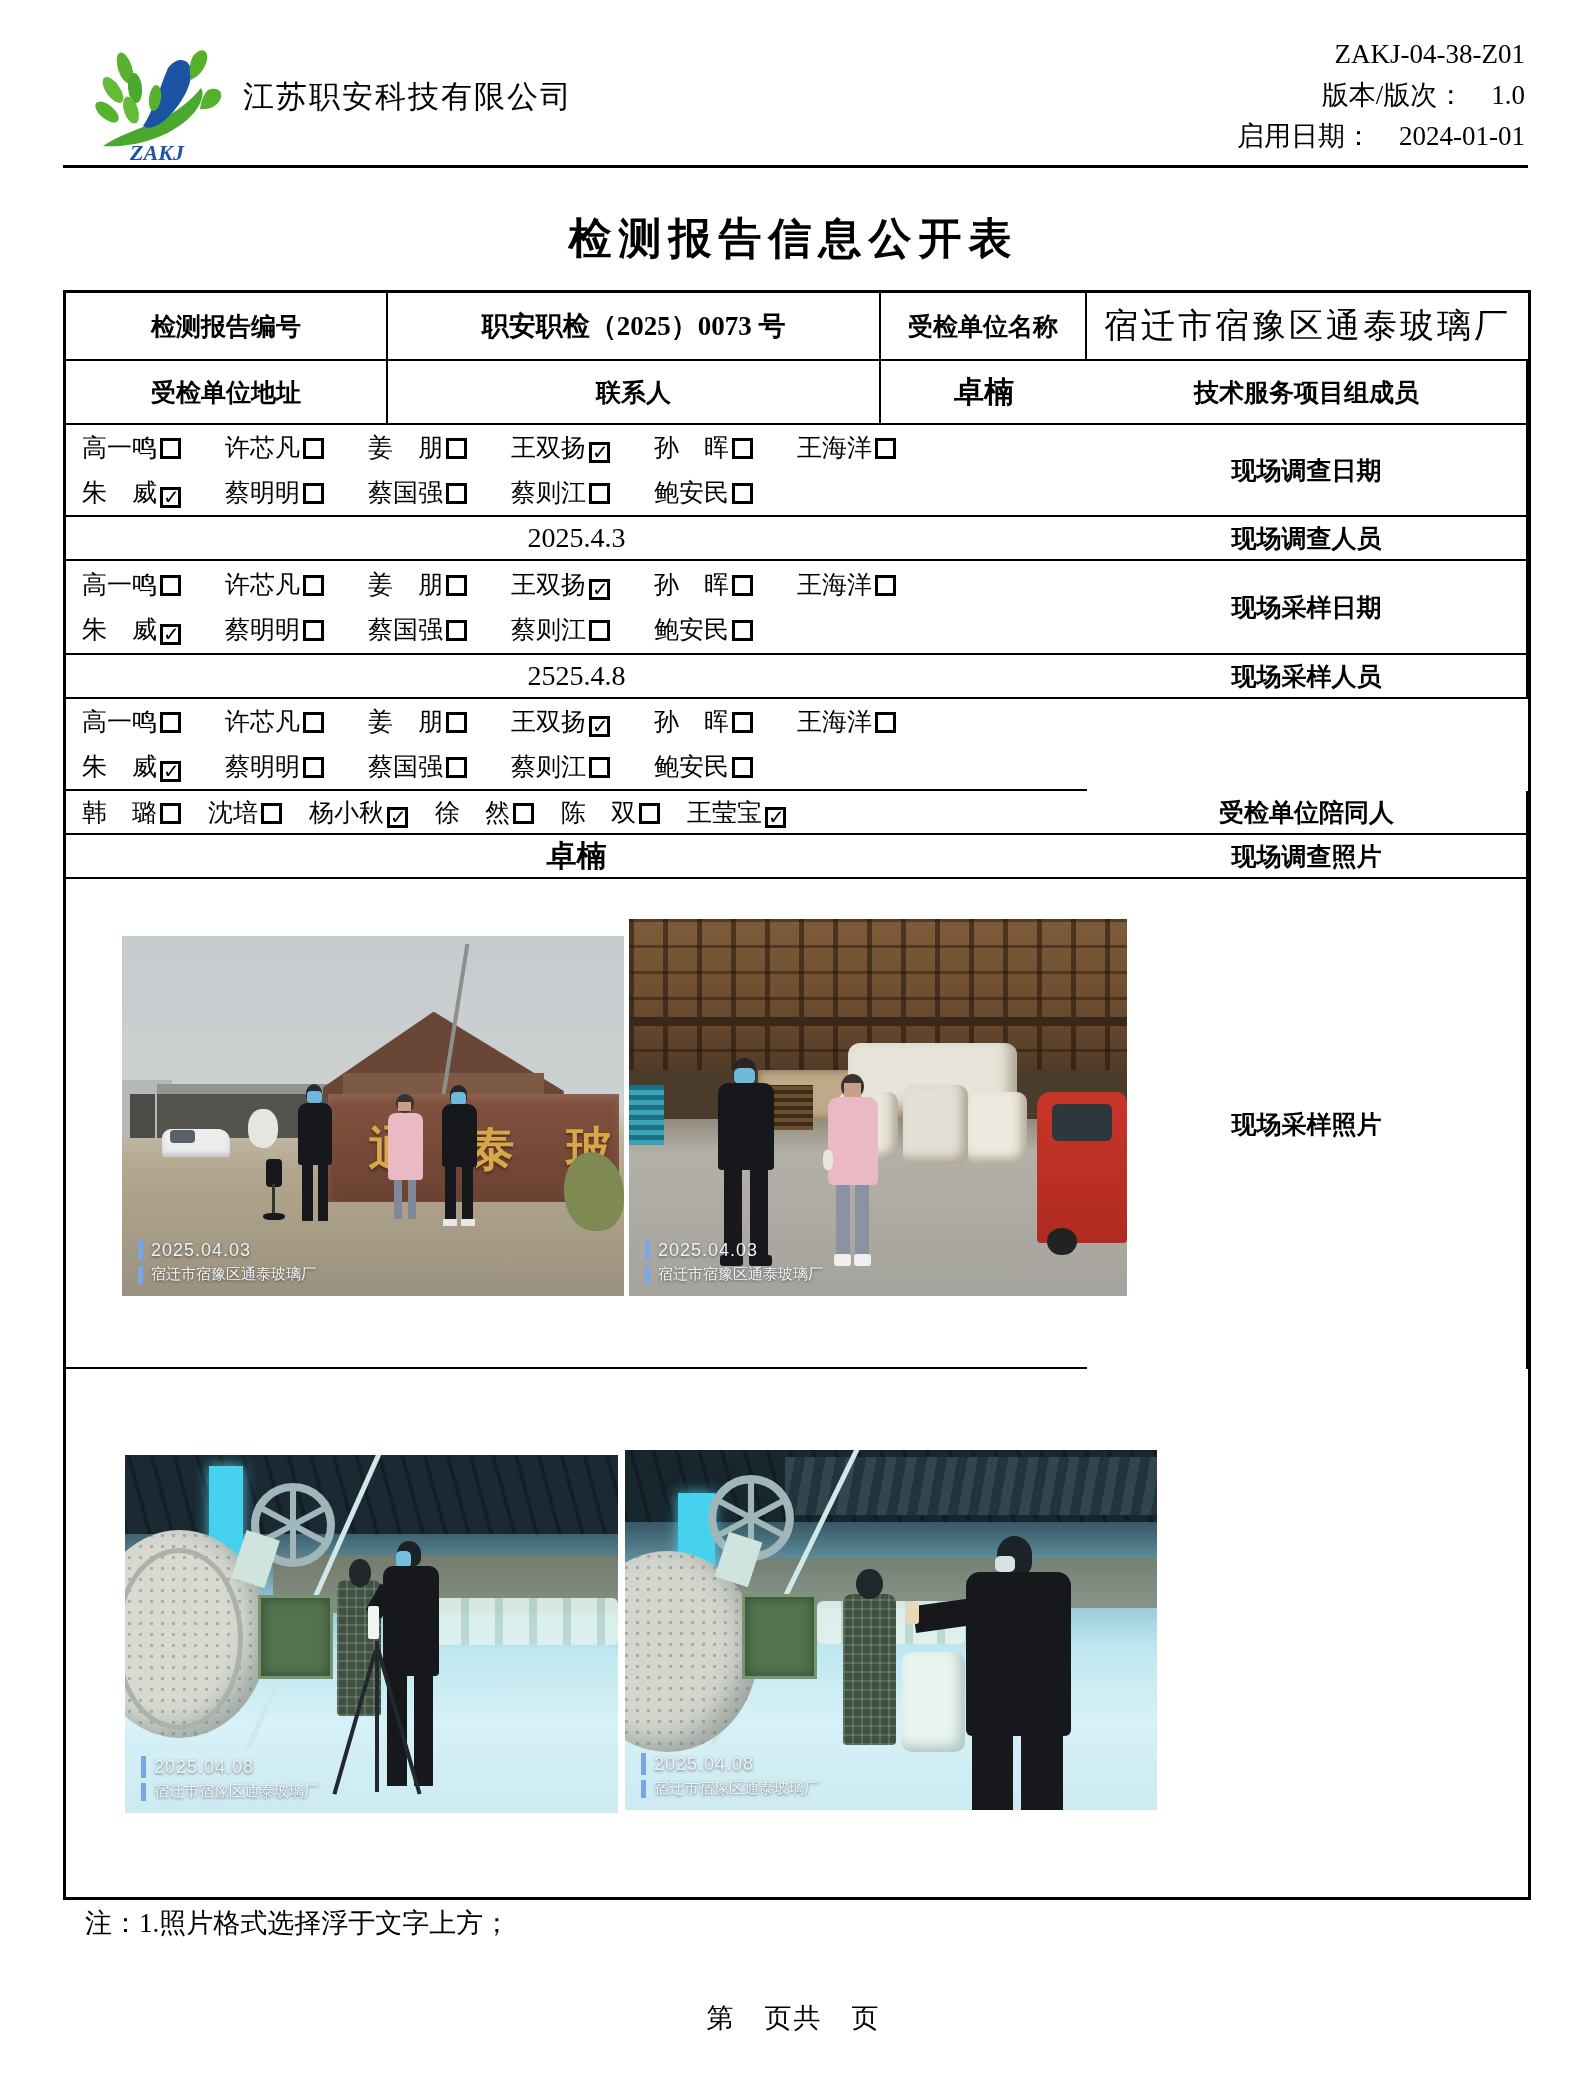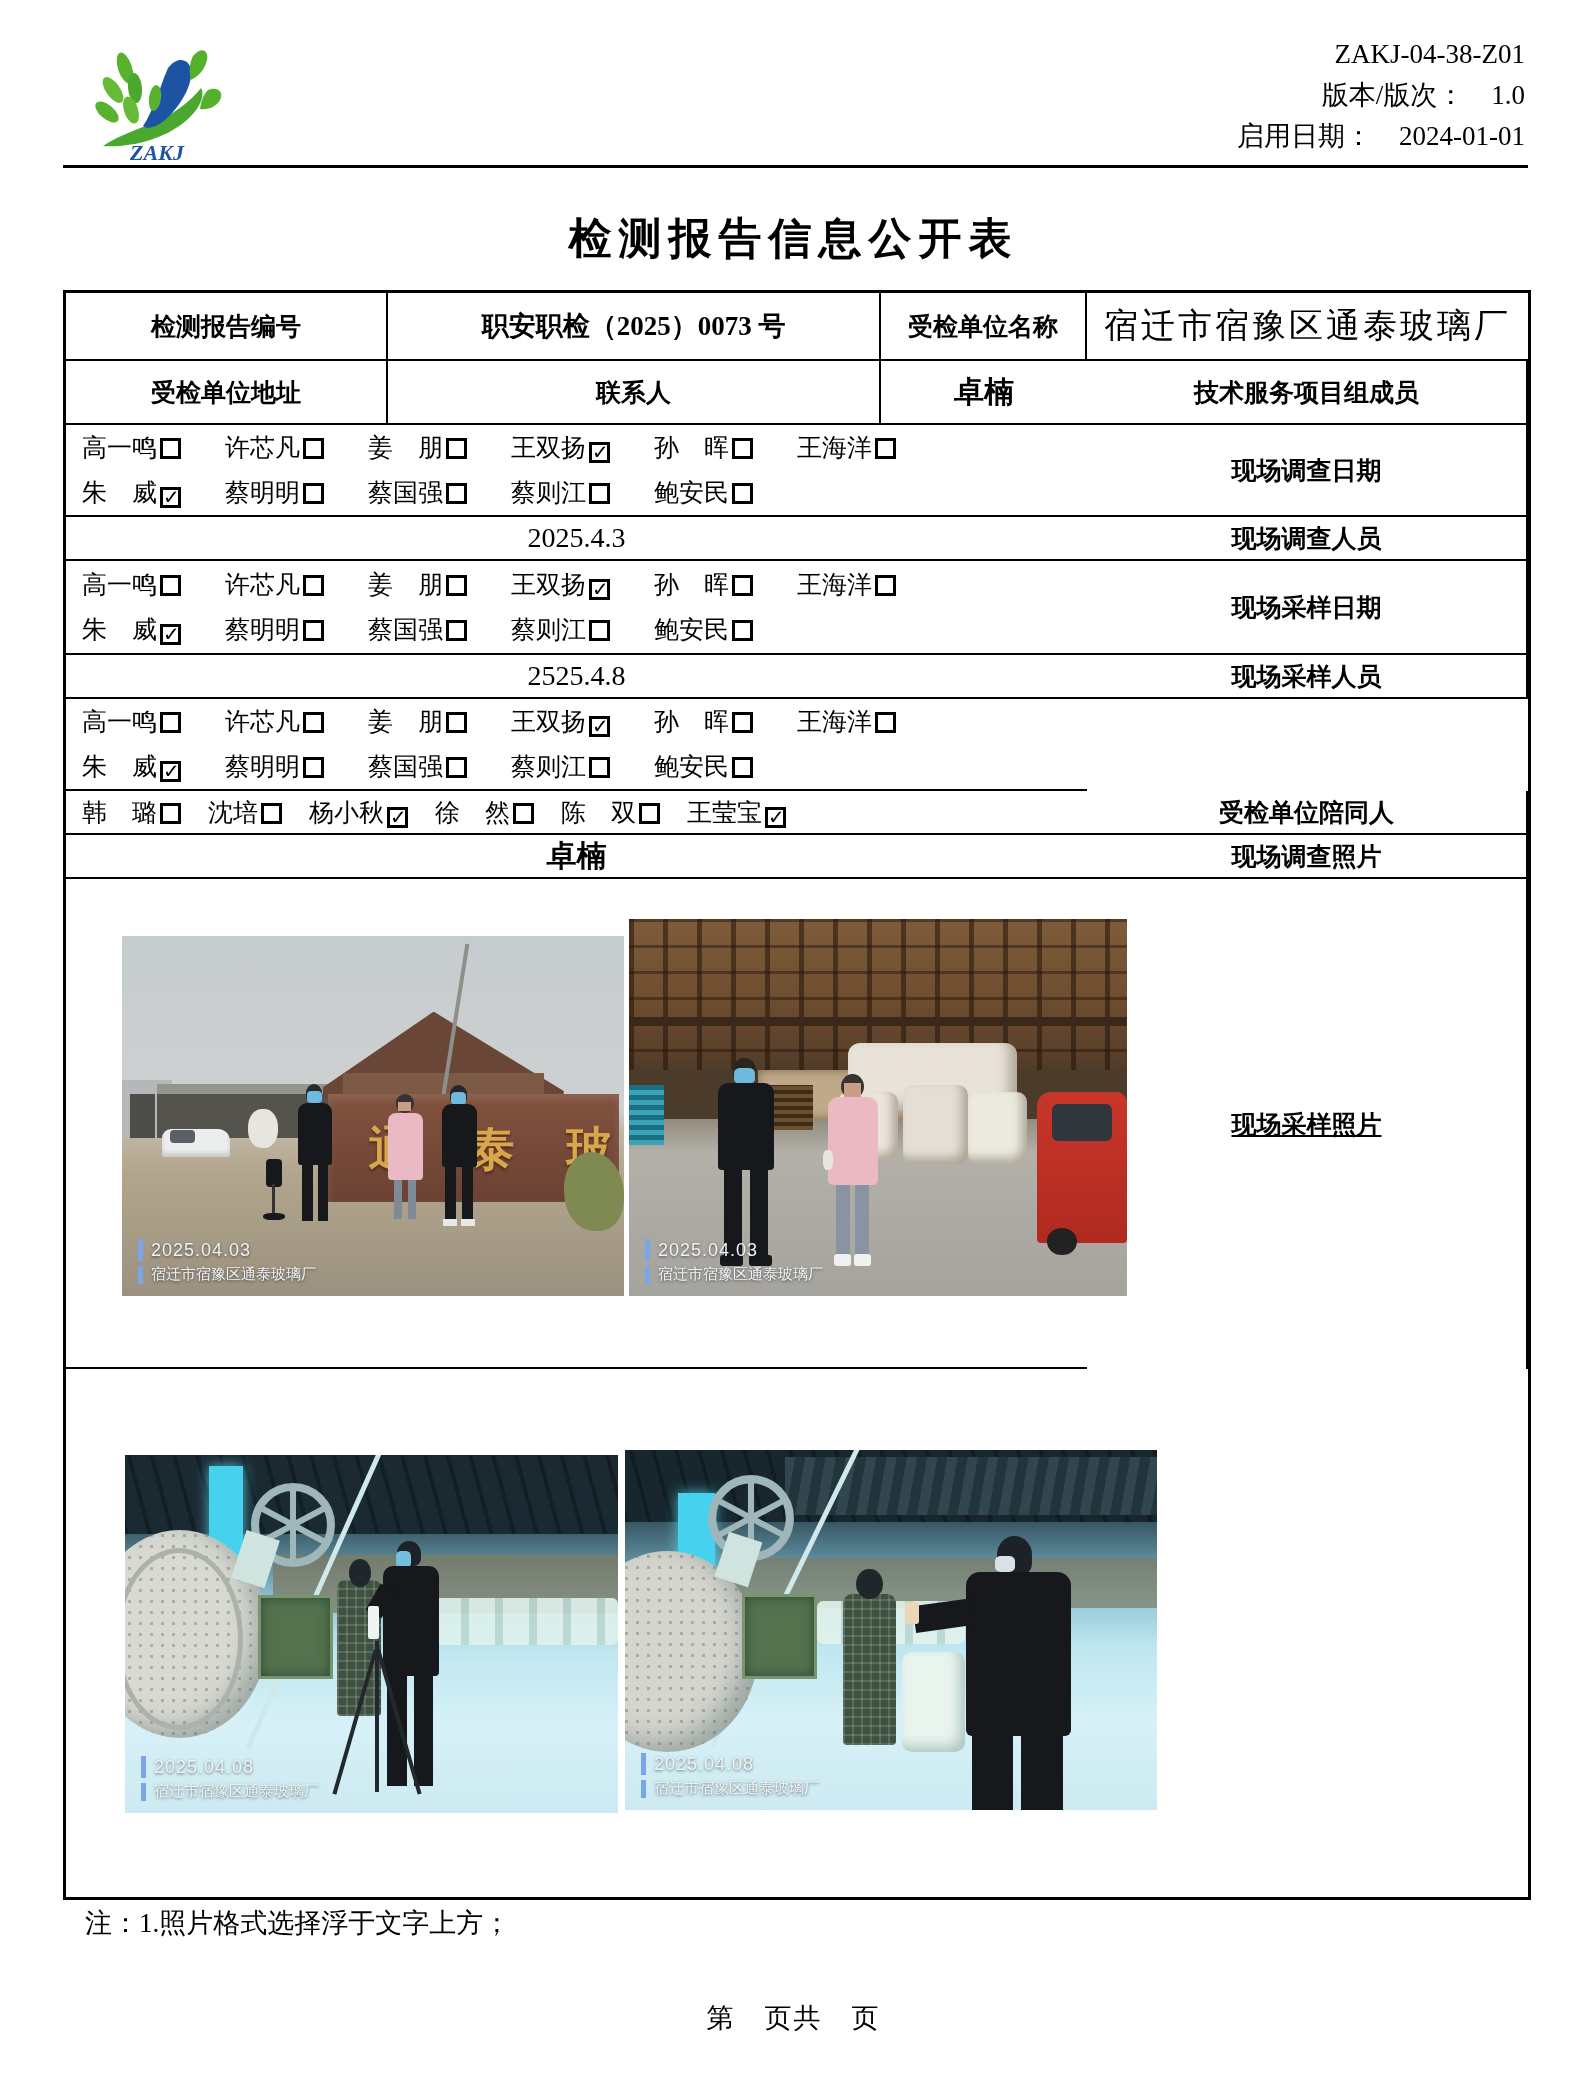--- a/index.html
+++ b/index.html
@@ -16,21 +16,21 @@
          font-size:43px;font-weight:bold;letter-spacing:7px;}
 
   
   .tbl{position:absolute;left:63px;top:290px;display:grid;
        grid-template-columns:322px 493px 206px 441px;
        grid-template-rows:68px 64px 92px 44px 94px 44px 92px 44px 44px 490px 528px;
        border:3px solid #000;}
   .c{box-sizing:border-box;border-right:2px solid #000;border-bottom:2px solid #000;
      display:flex;align-items:center;justify-content:center;text-align:center;}
   .c.last{border-right:none;}
-  .c.bot{border-bottom:none;text-decoration:underline;}
+  .c.bot{border-bottom:none;}
   .span3{grid-column:span 3;}
   .lab{font-weight:bold;font-size:25px;}
   .vbold{font-weight:bold;font-size:27px;}
   .vbig{font-size:34px;letter-spacing:3px;white-space:nowrap;}
   .vbig.addr{letter-spacing:6px;}
   .vmid{font-size:30px;font-weight:bold;}
   .vdate{font-size:28px;}
 
   .staffcell{flex-direction:column;align-items:flex-start;justify-content:center;
              padding-left:16px;gap:12px;}
@@ -84,20 +84,21 @@
     <path d="M120 28 c8 -10 16 -6 14 4 c-2 9 -8 16 -16 20 c-2 -8 -2 -16 2 -24 Z" fill="#55b02c"></path>
     <path d="M135 62 c10 -4 16 2 12 10 c-4 7 -12 10 -20 9 c1 -7 3 -14 8 -19 Z" fill="#55b02c"></path>
     <ellipse cx="52" cy="40" rx="7" ry="16" transform="rotate(-18 52 40)" fill="#58b22e"></ellipse>
     <ellipse cx="40" cy="62" rx="7" ry="15" transform="rotate(-35 40 62)" fill="#65bb38"></ellipse>
     <ellipse cx="62" cy="60" rx="7" ry="15" transform="rotate(-5 62 60)" fill="#4aa82e"></ellipse>
     <ellipse cx="34" cy="84" rx="7" ry="14" transform="rotate(-50 34 84)" fill="#58b22e"></ellipse>
     <ellipse cx="58" cy="82" rx="7" ry="14" transform="rotate(-18 58 82)" fill="#65bb38"></ellipse>
     <ellipse cx="82" cy="70" rx="6" ry="13" transform="rotate(8 82 70)" fill="#58b22e"></ellipse>
     <text x="84" y="132" text-anchor="middle" font-size="22" font-weight="bold" font-style="italic" fill="#1c54a3" font-family="Liberation Serif,serif">ZAKJ</text>
   </svg>
+  <div class="company">江苏职安科技有限公司</div>
   <div class="hdr-right">
     <div>ZAKJ-04-38-Z01</div>
     <div>
       <span>版本/版次：</span> <span>1.0</span>
     </div>
     <div>
       <span>启用日期：</span> <span>2024-01-01</span>
     </div>
   </div>
   <div class="rule"></div>

